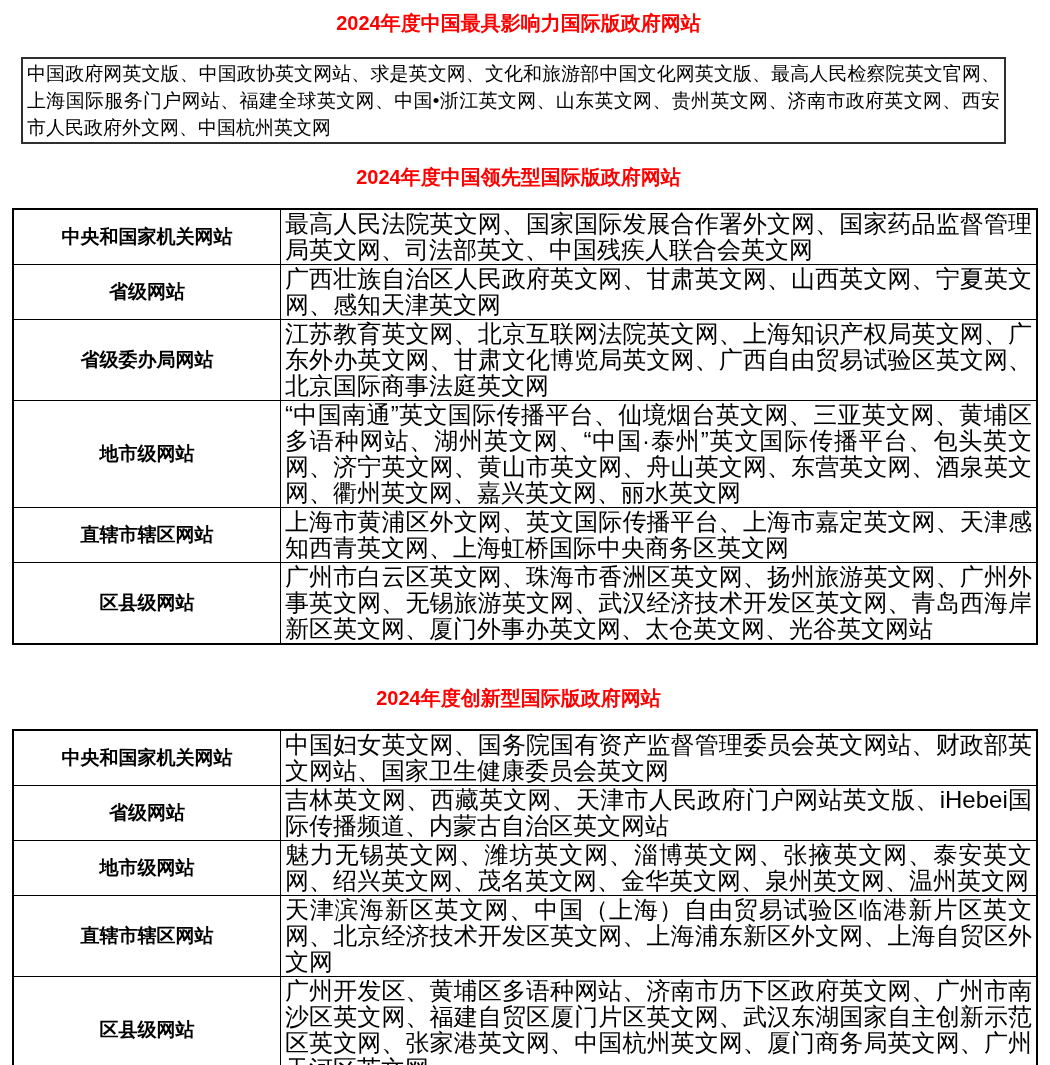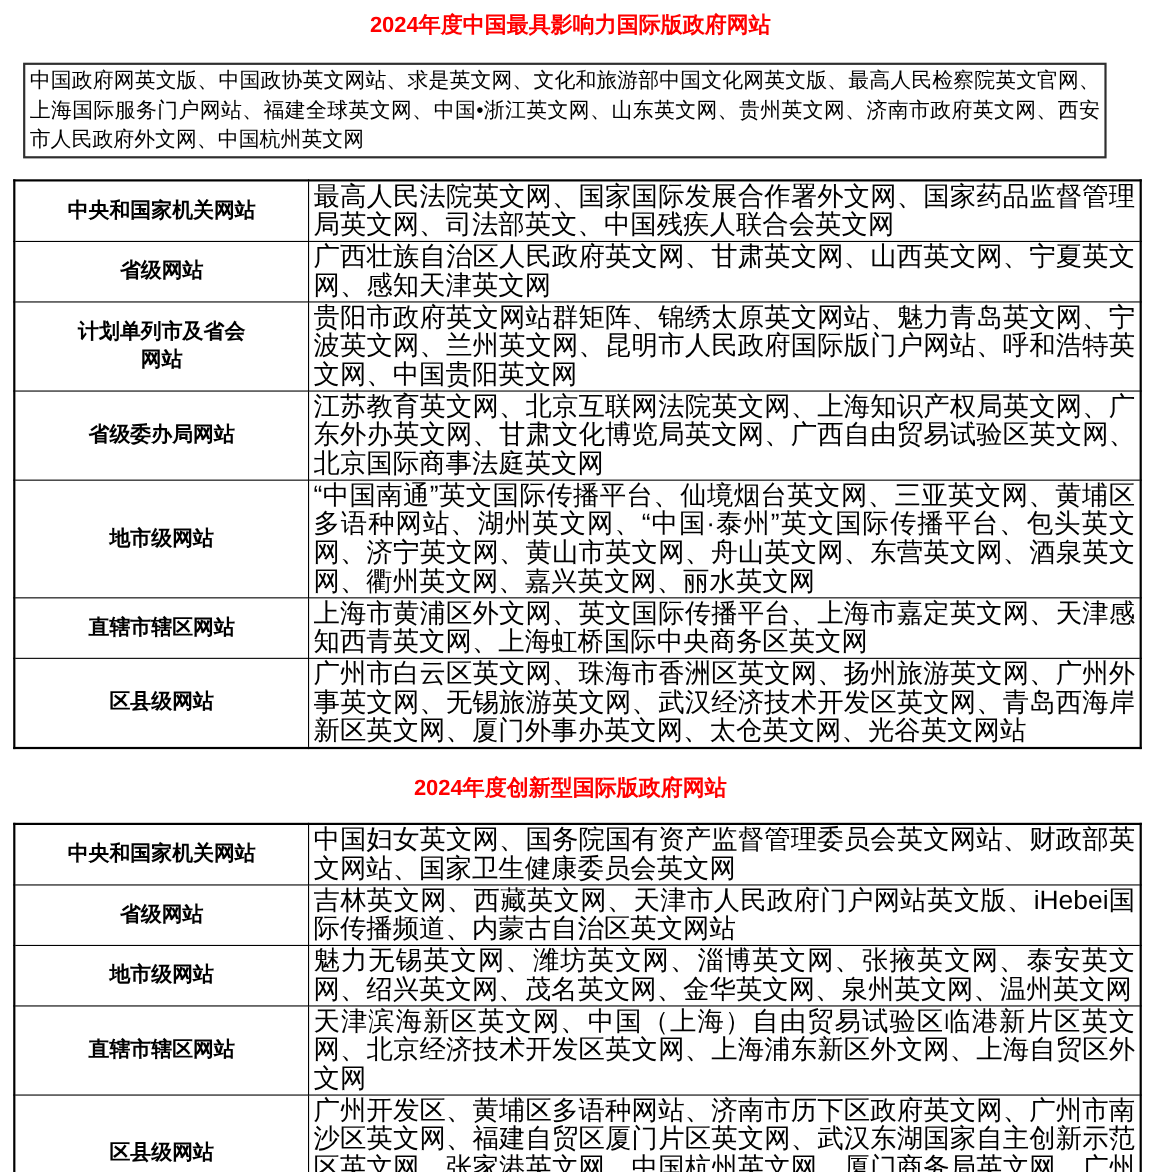--- a/index.html
+++ b/index.html
@@ -19,21 +19,21 @@
   .section-title {
     color: #ff0000;
     font-size: 20px;
     line-height: 23px;
     font-weight: bold;
     text-align: center;
     margin: 0;
   }
   .title-influential { margin-top: 3px; }
   .title-leading    { margin-top: 22px; }
-  .title-innovative { margin-top: 25px; }
+  .title-innovative { margin-top: 42px; }
   .listbox {
     margin: 22px 31px 0 21px;
     border: 2px solid #2f2f2f;
     padding: 1px 4px;
     font-size: 19px;
     line-height: 27px;
     text-align: justify;
   }
   table.award-table {
     border-collapse: collapse;
@@ -66,35 +66,31 @@
 <body>
 
 <div class="page">
 
   <h1 class="section-title title-influential">2024年度中国最具影响力国际版政府网站</h1>
 
   <div class="listbox">
     <span>中国政府网英文版、中国政协英文网站、求是英文网、文化和旅游部中国文化网英文版、最高人民检察院英文官网、上海国际服务门户网站、福建全球英文网、中国•浙江英文网、山东英文网、贵州英文网、济南市政府英文网、西安市人民政府外文网、中国杭州英文网</span>
   </div>
 
+  <h1 class="section-title title-leading">2024年度中国领先型国际版政府网站</h1>
 
   <table class="award-table">
     <tbody>
       <tr>
         <th>中央和国家机关网站</th>
         <td>最高人民法院英文网、国家国际发展合作署外文网、国家药品监督管理局英文网、司法部英文、中国残疾人联合会英文网</td>
       </tr>
       <tr>
         <th>省级网站</th>
         <td>广西壮族自治区人民政府英文网、甘肃英文网、山西英文网、宁夏英文网、感知天津英文网</td>
-      </tr>
-      <tr>
-        <th>计划单列市及省会
-网站</th>
-        <td>贵阳市政府英文网站群矩阵、锦绣太原英文网站、魅力青岛英文网、宁波英文网、兰州英文网、昆明市人民政府国际版门户网站、呼和浩特英文网、中国贵阳英文网</td>
       </tr>
       <tr>
         <th>省级委办局网站</th>
         <td>江苏教育英文网、北京互联网法院英文网、上海知识产权局英文网、广东外办英文网、甘肃文化博览局英文网、广西自由贸易试验区英文网、北京国际商事法庭英文网</td>
       </tr>
       <tr>
         <th>地市级网站</th>
         <td>“中国南通”英文国际传播平台、仙境烟台英文网、三亚英文网、黄埔区多语种网站、湖州英文网、“中国·泰州”英文国际传播平台、包头英文网、济宁英文网、黄山市英文网、舟山英文网、东营英文网、酒泉英文网、衢州英文网、嘉兴英文网、丽水英文网</td>
       </tr>
       <tr>

